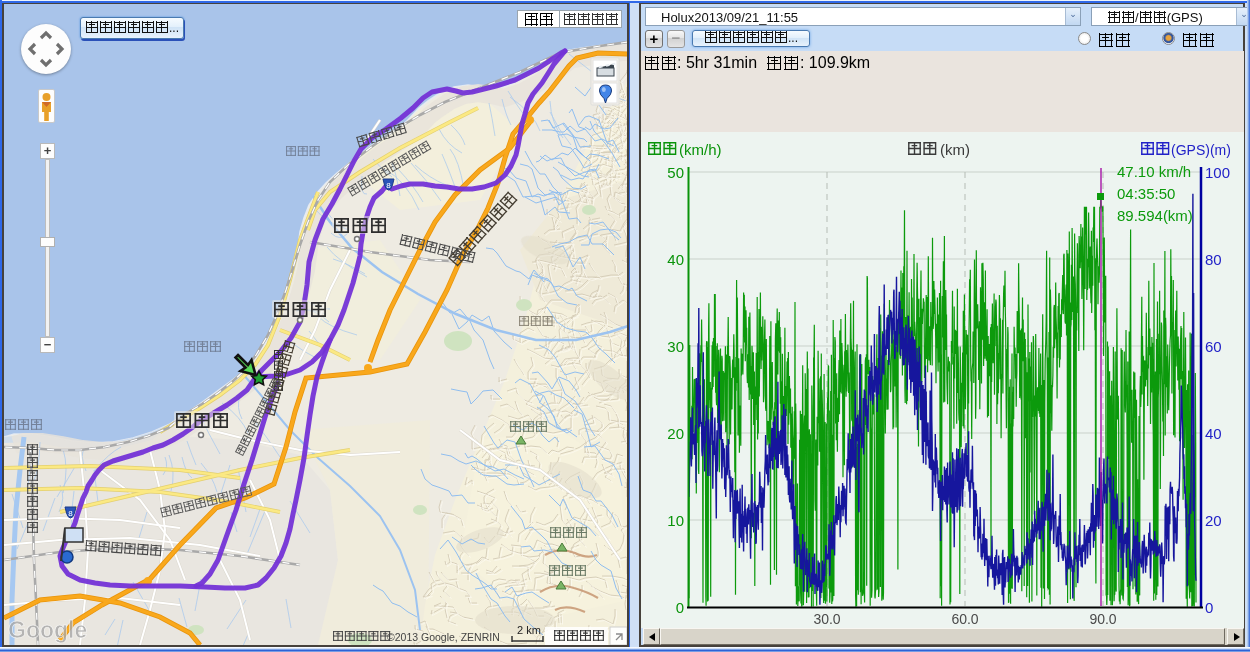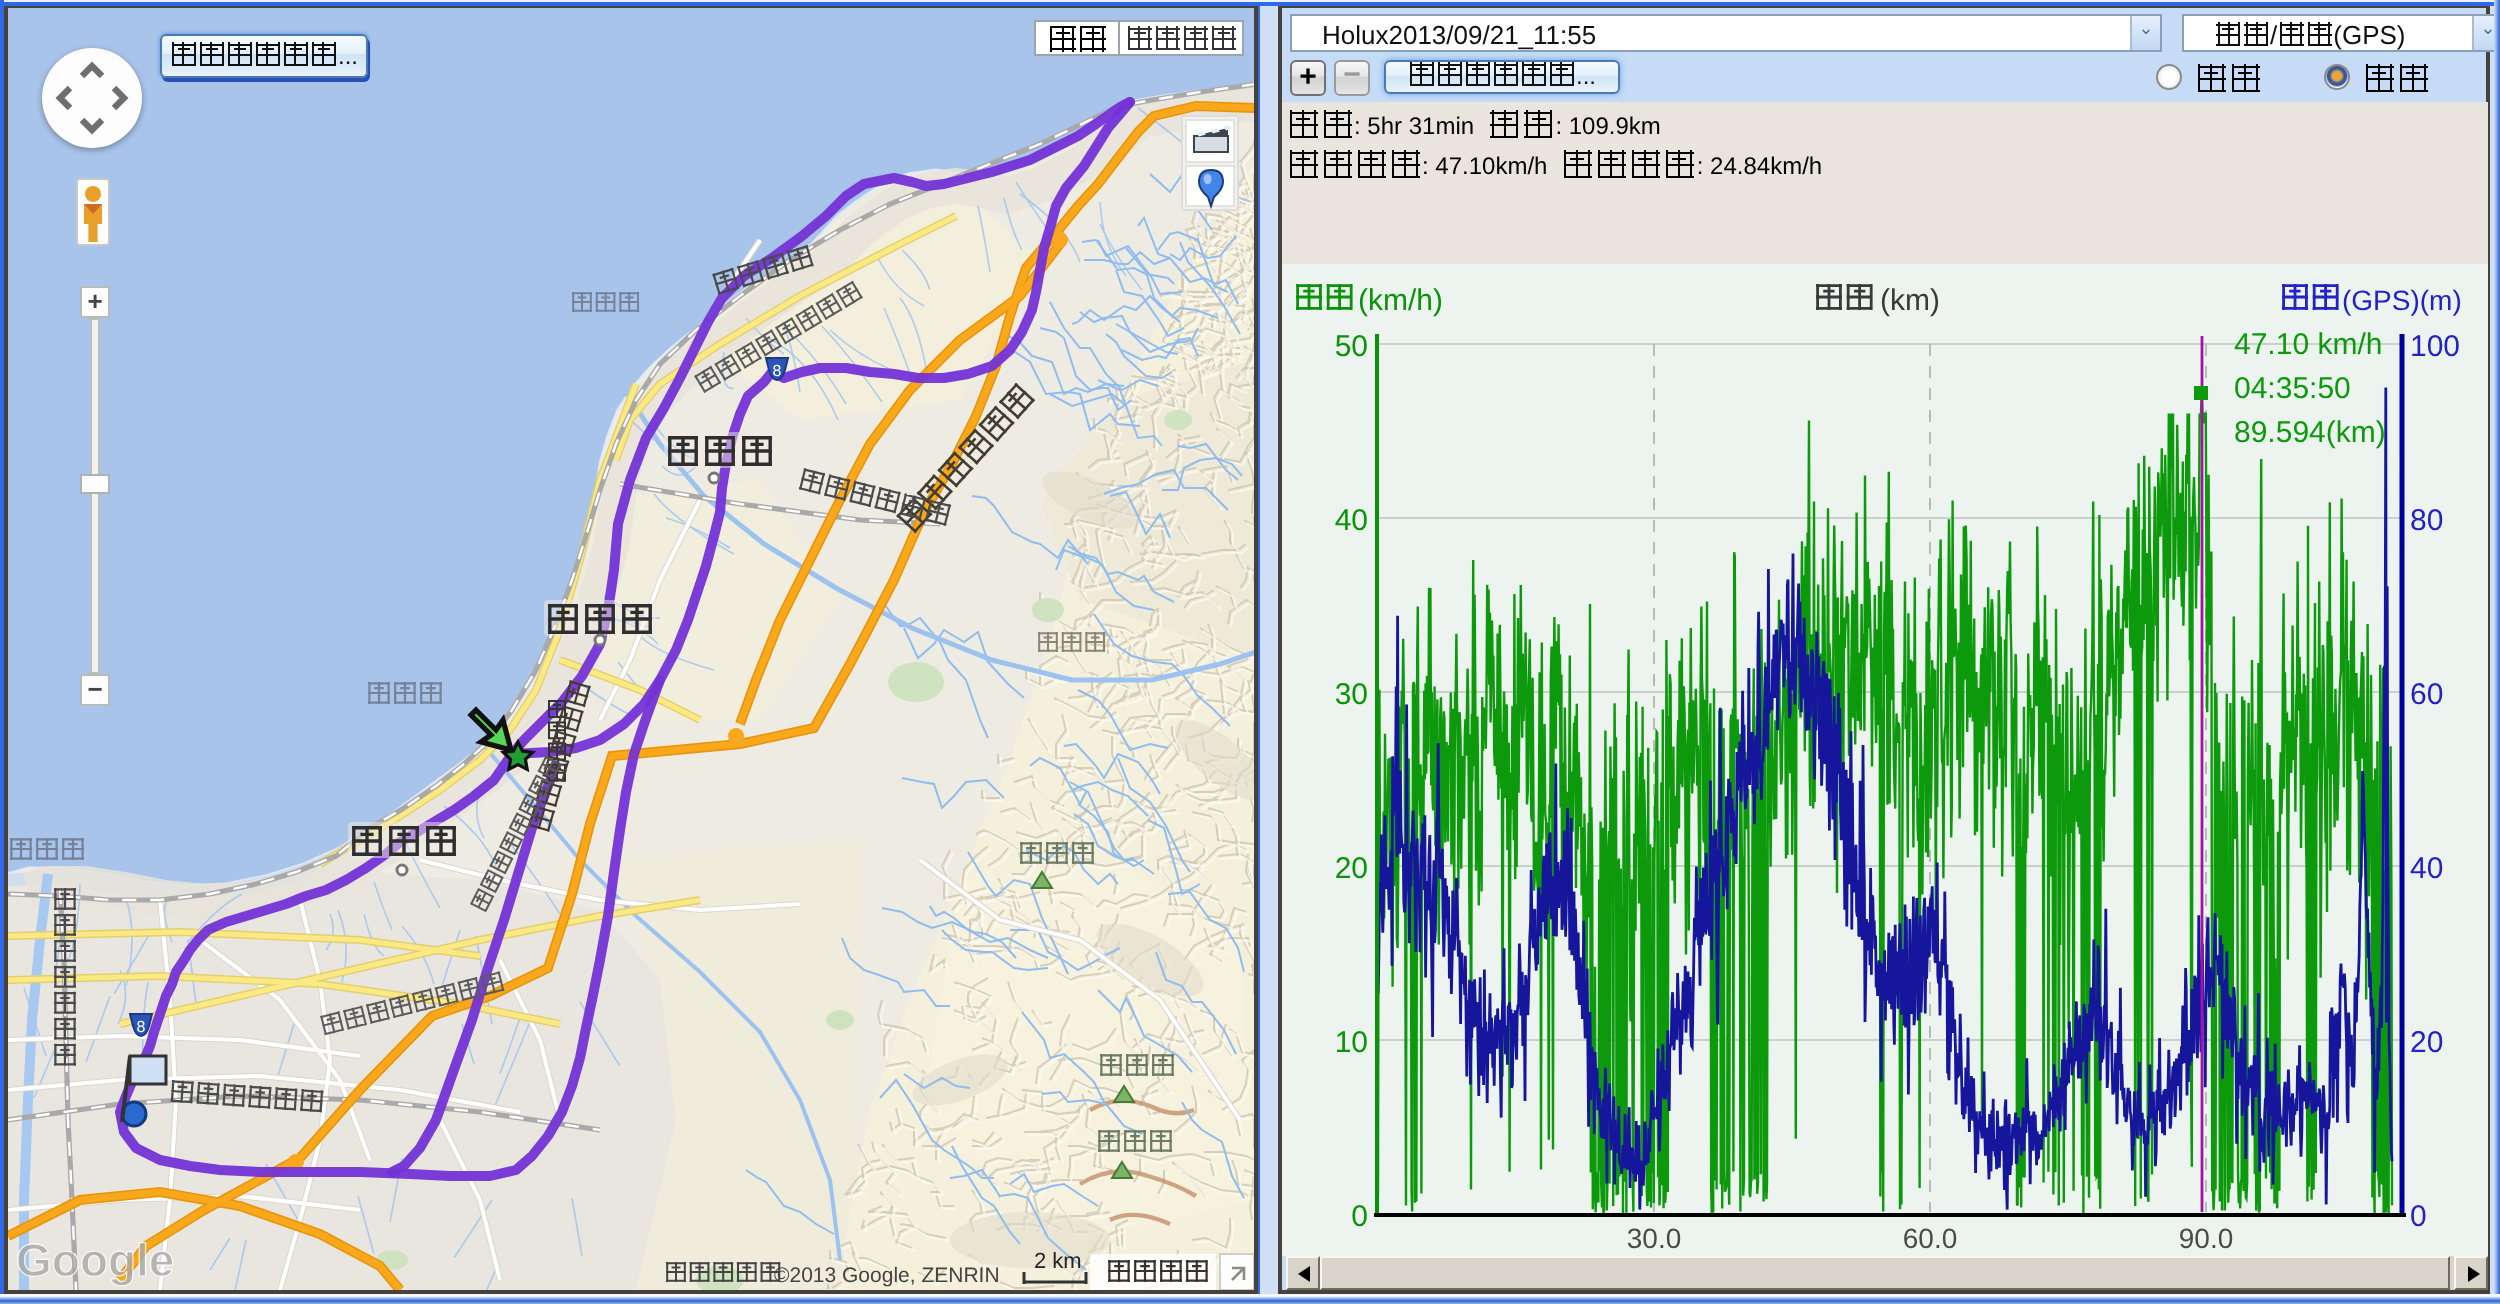--- a/index.html
+++ b/index.html
@@ -1312,23 +1312,22 @@
 <div class="combo" style="left:645px;top:7px;width:436px">Holux2013/09/21_11:55<span class="cArr">⌄</span></div>
 <div class="combo" style="left:1091px;top:7px;width:161px"><i class="k"></i><i class="k"></i>/<i class="k"></i><i class="k"></i>(GPS)<span class="cArr">⌄</span></div>
 <div class="wbtn" style="left:645px;top:30px;width:18px;height:18px;font-size:15px;font-weight:bold;line-height:15px">+</div>
 <div class="wbtn" style="left:667px;top:30px;width:18px;height:18px;font-size:15px;font-weight:bold;line-height:14px;color:#999;border-color:#9a9a9a">−</div>
 <div class="mapbtn" style="left:692px;top:30px;width:118px;height:17px;line-height:15px;font-size:12px;box-shadow:0 0 3px #6aa5e8"><i class="k"></i><i class="k"></i><i class="k"></i><i class="k"></i><i class="k"></i><i class="k"></i>...</div>
 <div class="radio" style="left:1078px;top:32px"></div>
 <div class="abs" style="left:1097px;top:31px;color:#000"><i class="kL"></i><i class="kL"></i></div>
 <div class="radio" style="left:1162px;top:32px;background:radial-gradient(circle at 50% 45%,#e8a33d 0 28%,#35589e 45% 58%,#fff 70%)"></div>
 <div class="abs" style="left:1181px;top:31px;color:#000"><i class="kL"></i><i class="kL"></i></div>
 
-<div class="abs" style="left:641px;top:51px;width:603px;height:81px;background:#eae4de;color:#000;font-size:12px;line-height:20px;white-space:nowrap;padding:2px 0 0 2px">
+<div class="abs" style="left:641px;top:51px;width:603px;height:81px;background:#eae4de;color:#000;font-size:16px;line-height:20px;white-space:nowrap;padding:2px 0 0 2px">
 <div><i class="kL"></i><i class="kL"></i>: 5hr 31min&nbsp; <i class="kL"></i><i class="kL"></i>: 109.9km</div>
-<div><i class="kL"></i><i class="kL"></i><i class="kL"></i><i class="kL"></i>: 47.10km/h&nbsp; <i class="kL"></i><i class="kL"></i><i class="kL"></i><i class="kL"></i>: 24.84km/h</div>
 </div>
 <svg width="603" height="496" viewBox="641 132 603 496" style="position:absolute;left:641px;top:132px" font-family="Liberation Sans,sans-serif">
     <rect x="641" y="132" width="603" height="496" fill="#edf4f0"></rect>
     <g transform="translate(648,142)" stroke="#0a930a" stroke-width="1.4" fill="none">
       <path d="M0.0 0.8h13.0M0.0 6.5h13.0M0.0 12.2h13.0M0.8 0.0v13.0M6.5 0.0v13.0M12.2 0.0v13.0M3.6 3.6h5.7"></path>
       <path d="M15.3 0.8h13.0M15.3 6.5h13.0M15.3 12.2h13.0M16.1 0.0v13.0M21.8 0.0v13.0M27.6 0.0v13.0M19.0 3.6h5.7"></path>
     </g>
     <text x="679" y="155" font-size="15" fill="#0a930a">(km/h)</text>
     <g transform="translate(908,142)" stroke="#3a3a3a" stroke-width="1.4" fill="none">
       <path d="M0.0 0.8h13.0M0.0 6.5h13.0M0.0 12.2h13.0M0.8 0.0v13.0M6.5 0.0v13.0M12.2 0.0v13.0M3.6 3.6h5.7"></path>

